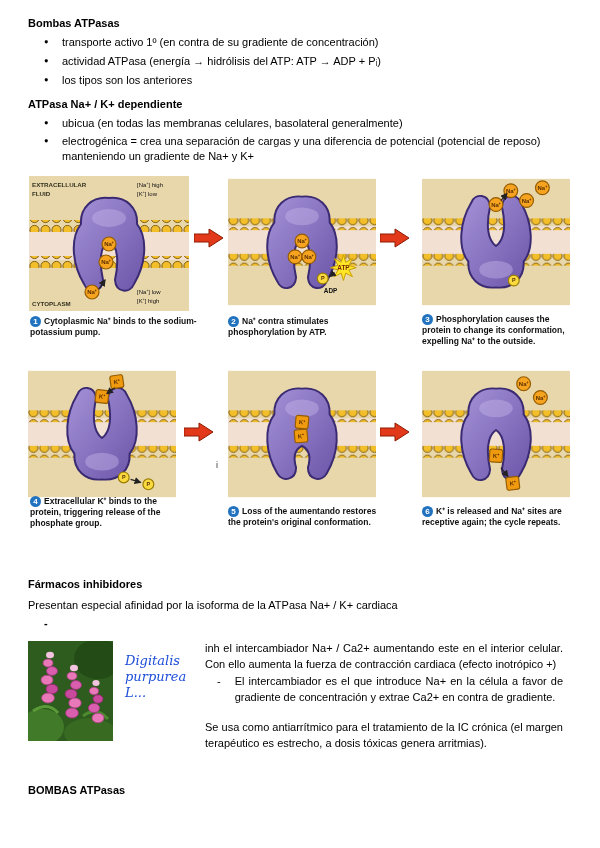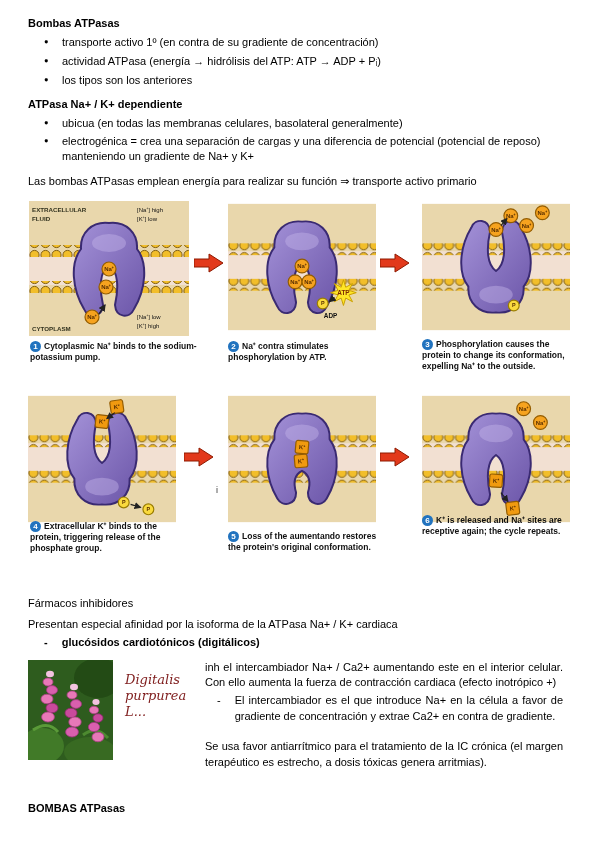--- a/index.html
+++ b/index.html
@@ -25,46 +25,46 @@
   .a1{left:166px;top:52px}.a2{left:352px;top:52px}
   .a3{left:156px;top:246px}.a4{left:352px;top:246px}
   .cap{position:absolute;font-weight:bold;font-size:8.5px;line-height:1.3;color:#101010}
   .num{display:inline-block;width:11px;height:11px;border-radius:50%;background:#2173bf;color:#fff;
        text-align:center;font-size:8px;line-height:11px;margin-right:3px;font-weight:bold}
   .c1{left:2px;top:140px;width:168px}
   .c2{left:200px;top:140px;width:158px}
   .c3{left:394px;top:138px;width:150px}
   .c4{left:2px;top:320px;width:160px}
   .c5{left:200px;top:330px;width:158px}
-  .c6{left:394px;top:314px;width:152px}
+  .c6{left:394px;top:330px;width:152px}
   .stray{position:absolute;left:188px;top:284px;font-size:9px;color:#333}
   
   .pbg{fill:#e9d7ac}.pmid{fill:#f2e0d2}.plip{fill:url(#lipids)}
   .prot{fill:url(#prot);stroke:#3a2a72;stroke-width:2;stroke-linejoin:round}
   .sheen{fill:#c3b4e8;opacity:.45}
   .ion circle{fill:#f6a31f;stroke:#935c00;stroke-width:1.2}
   .ion rect{fill:#f09a10;stroke:#935c00;stroke-width:1.2}
   .ion text{font:bold 6px "Liberation Sans",sans-serif;text-anchor:middle;fill:#5a3000}
   .ion.pho circle{fill:#fada3e;stroke:#9a7d00}
   .ion.pho text{font-size:5.5px}
   .star{fill:#ffe627;stroke:#c99f00;stroke-width:1}
   .atp-t{font:bold 6.5px "Liberation Sans",sans-serif;fill:#7c2800;text-anchor:middle}
   .adp-t{font:bold 6.5px "Liberation Sans",sans-serif;fill:#111;text-anchor:middle}
   .plab{font:bold 6.2px "Liberation Sans",sans-serif;fill:#33331f}
   .plab2{font:6px "Liberation Sans",sans-serif;fill:#111}
   .sarrow{stroke:#222;stroke-width:1.2;marker-end:url(#mArr);fill:none}
   
-  .ph-title{font-weight:normal;margin-top:4px}
+  .ph-title{font-weight:bold;margin-top:10px}
   .ph-intro{margin-top:8px;line-height:1.35}
   .ph-dash{display:flex;font-weight:bold;margin:4px 0 0 16px}
   .ph-dash .dash,.ph-item .dash{margin-right:14px}
   .pharma-row{display:flex;margin-top:12px}
   .flower{width:85px;height:100px;flex:0 0 85px}
   .flower-caption{flex:0 0 92px;padding:12px 0 0 12px;font-family:"DejaVu Serif",serif;
-    font-style:italic;font-size:13px;line-height:1.25;color:#7f1d1d}
+    font-style:italic;font-size:13px;line-height:1.25;color:#1d4ed8}
   .ph-text{width:358px;}
   .ph-text p{line-height:1.42;text-align:justify}
   .ph-item{display:flex;margin:2px 0 0 12px;line-height:1.42;text-align:justify}
   .ph-p2{margin-top:15px}
   .footer{font-weight:bold;margin-top:32px}
 </style>
 </head>
 <body>
 
 <svg width="0" height="0" style="position:absolute" aria-hidden="true">
@@ -105,21 +105,20 @@
     <li>
         <span class="dot">●</span>
         <span class="txt">ubicua (en todas las membranas celulares, basolateral generalmente)</span>
       </li>
     <li>
         <span class="dot">●</span>
         <span class="txt">electrogénica = crea una separación de cargas y una diferencia de potencial (potencial de reposo) manteniendo un gradiente de Na+ y K+</span>
       </li>
   </ul>
 
-  <p class="intro">Las bombas ATPasas emplean energía para realizar su función ⇒ transporte activo primario</p>
 
   <div class="diagram">
 
     <svg class="panel p1" viewBox="0 0 160 135">
       <rect class="pbg" width="160" height="135"></rect>
       <rect class="pmid" y="52" width="160" height="32"></rect>
       <rect class="plip" y="44" width="160" height="12"></rect>
       <rect class="plip" y="80" width="160" height="12"></rect>
       <g transform="translate(5,4)">
         <path class="prot" d="M75,18 C92,16 104,28 103,44 C114,58 112,84 100,104 C96,114 82,113 81,100 C85,82 84,66 75,60 C66,66 65,82 69,100 C68,113 54,114 50,104 C38,84 36,58 47,44 C46,28 58,16 75,18 Z"></path>
@@ -298,21 +297,20 @@
     <div class="cap c3"><span class="num">3</span><span>Phosphorylation causes the protein to change its conformation, expelling Na⁺ to the outside.</span></div>
     <div class="cap c4"><span class="num">4</span><span>Extracellular K⁺ binds to the protein, triggering release of the phosphate group.</span></div>
     <div class="cap c5"><span class="num">5</span><span>Loss of the aumentando restores the protein's original conformation.</span></div>
     <div class="cap c6"><span class="num">6</span><span>K⁺ is released and Na⁺ sites are receptive again; the cycle repeats.</span></div>
   </div>
 
   <div class="ph-title">Fármacos inhibidores</div>
   <div class="ph-intro">Presentan especial afinidad por la isoforma de la ATPasa Na+ / K+ cardiaca</div>
   <div class="ph-dash">
     <span class="dash">-</span>
-    <span>glucósidos cardiotónicos (digitálicos)</span>
   </div>
 
   <div class="pharma-row">
     <svg class="flower" viewBox="0 0 85 100">
       <rect width="85" height="100" fill="#2e5c1e"></rect>
       <ellipse cx="14" cy="86" rx="22" ry="18" fill="#417a28"></ellipse>
       <ellipse cx="70" cy="18" rx="24" ry="20" fill="#234b15"></ellipse>
       <ellipse cx="62" cy="92" rx="26" ry="15" fill="#386a22"></ellipse>
       <path d="M5,70 Q20,60 30,72" stroke="#5a9a38" stroke-width="3" fill="none"></path>
       <path d="M55,75 Q68,65 80,78" stroke="#4d8a30" stroke-width="3" fill="none"></path>
@@ -340,18 +338,18 @@
         <ellipse cx="70" cy="77" rx="6" ry="4.8" fill="#e878b8" stroke="#b03f88" stroke-width=".8"></ellipse>
       </g>
     </svg>
     <div class="flower-caption">Digitalis purpurea L...</div>
     <div class="ph-text">
       <p>inh el intercambiador Na+ / Ca2+ aumentando este en el interior celular. Con ello aumenta la fuerza de contracción cardiaca (efecto inotrópico +)</p>
       <div class="ph-item">
         <span class="dash">-</span>
         <span>El intercambiador es el que introduce Na+ en la célula a favor de gradiente de concentración y extrae Ca2+ en contra de gradiente.</span>
       </div>
-      <p class="ph-p2">Se usa favor antiarrítmico para el tratamiento de la IC crónica (el margen terapéutico es estrecho, a dosis tóxicas genera arritmias).</p>
+      <p class="ph-p2">Se usa como antiarrítmico para el tratamiento de la IC crónica (el margen terapéutico es estrecho, a dosis tóxicas genera arritmias).</p>
     </div>
   </div>
 
   <div class="footer">BOMBAS ATPasas</div>
 </div>
 
 </body></html>

